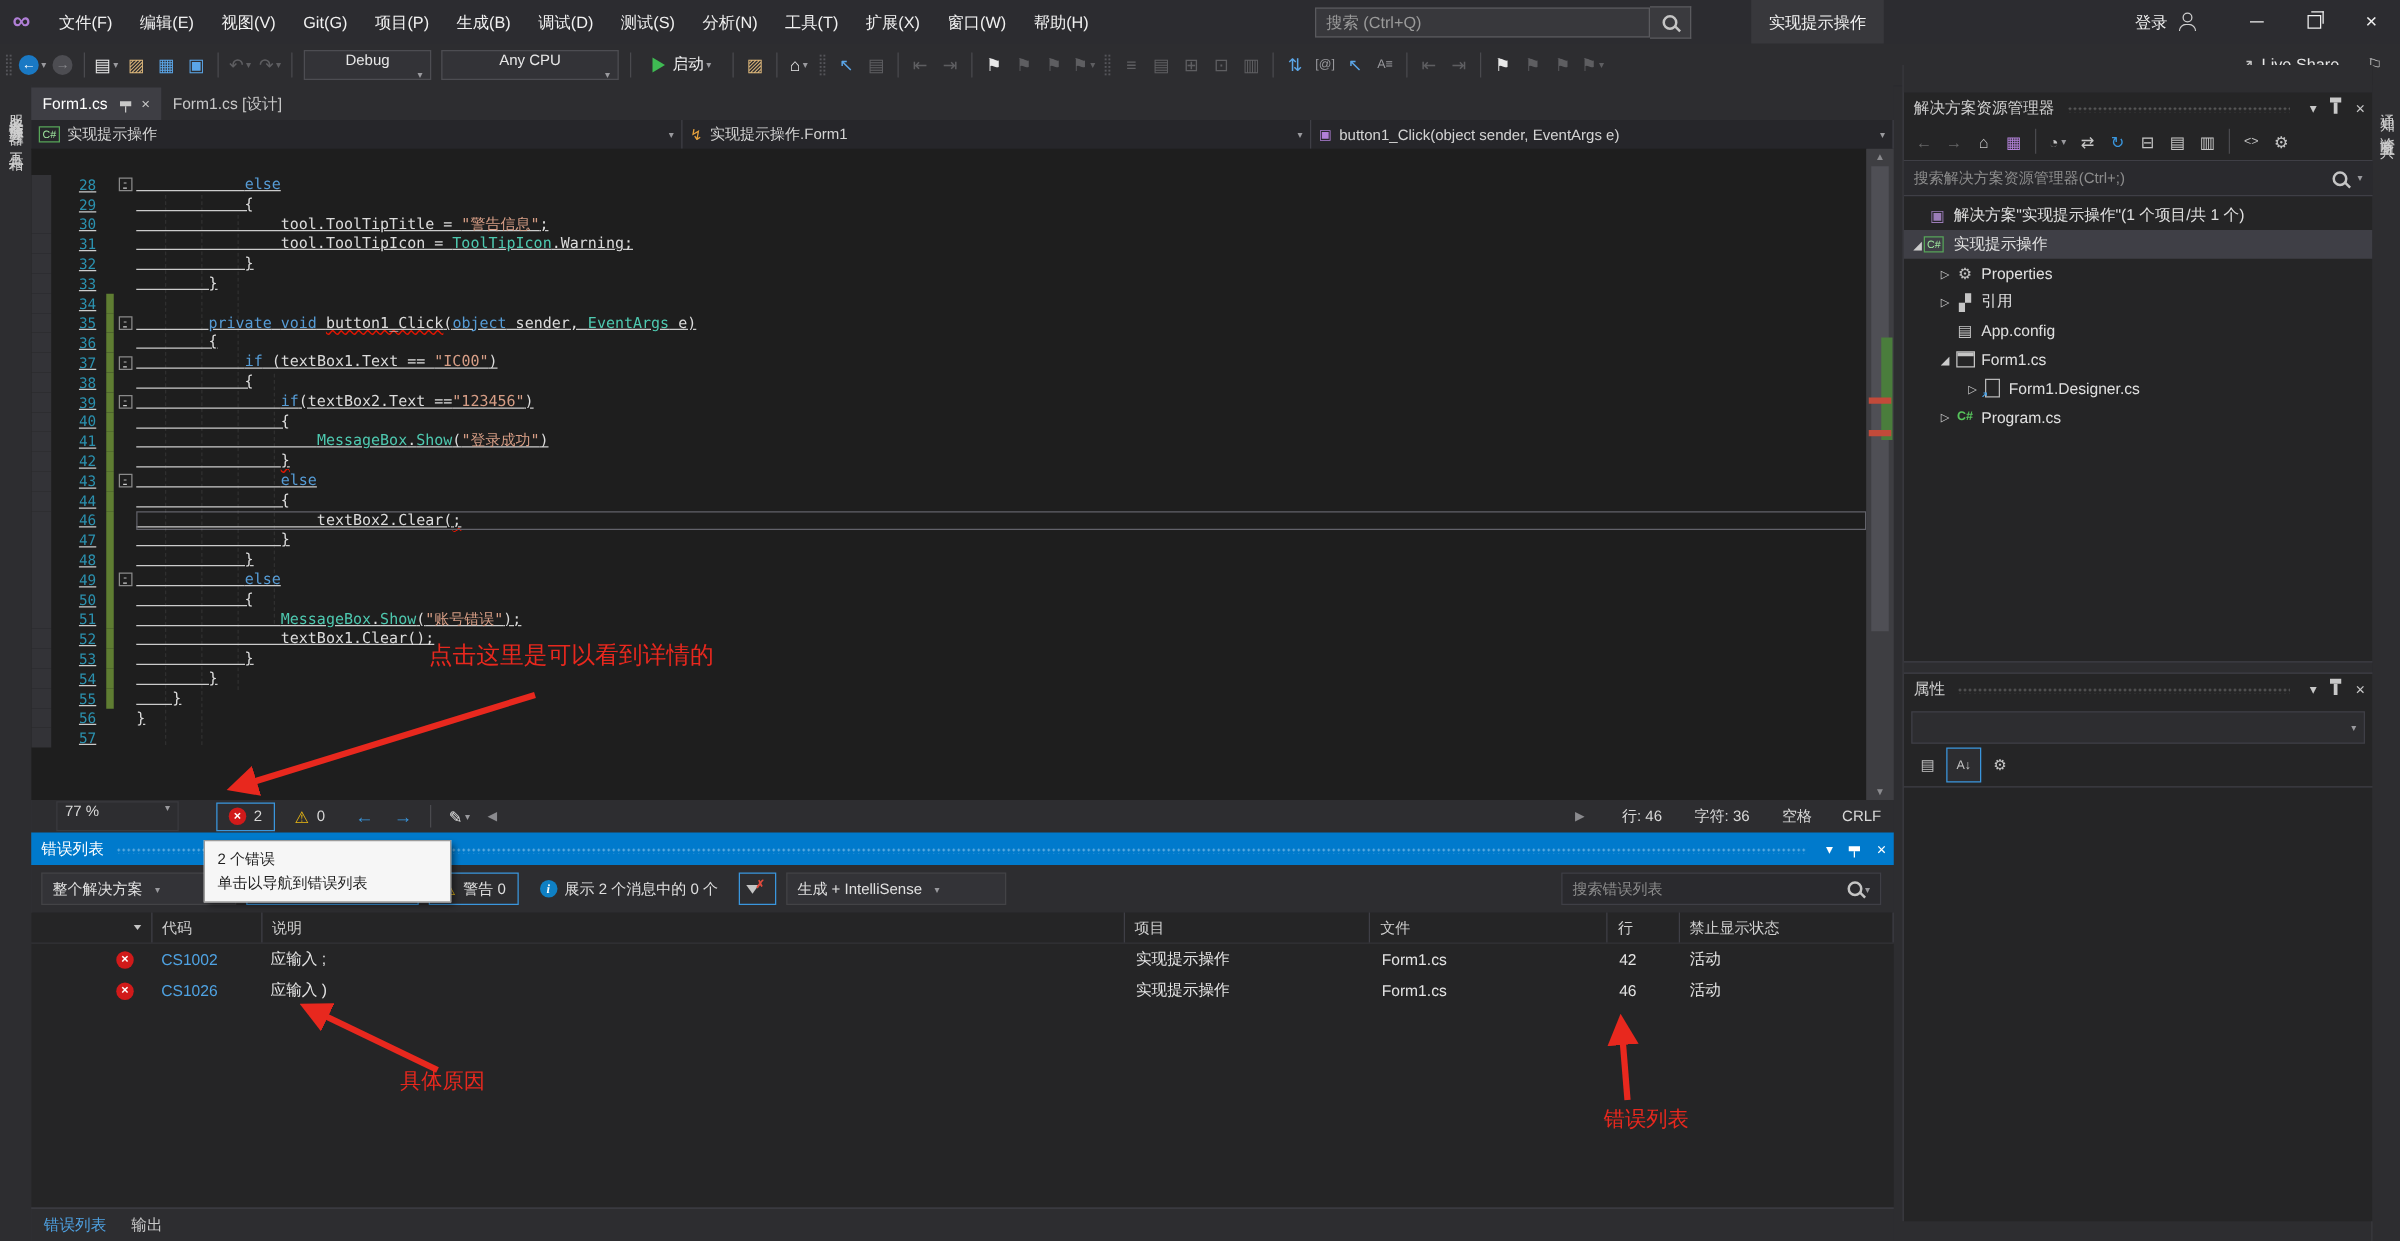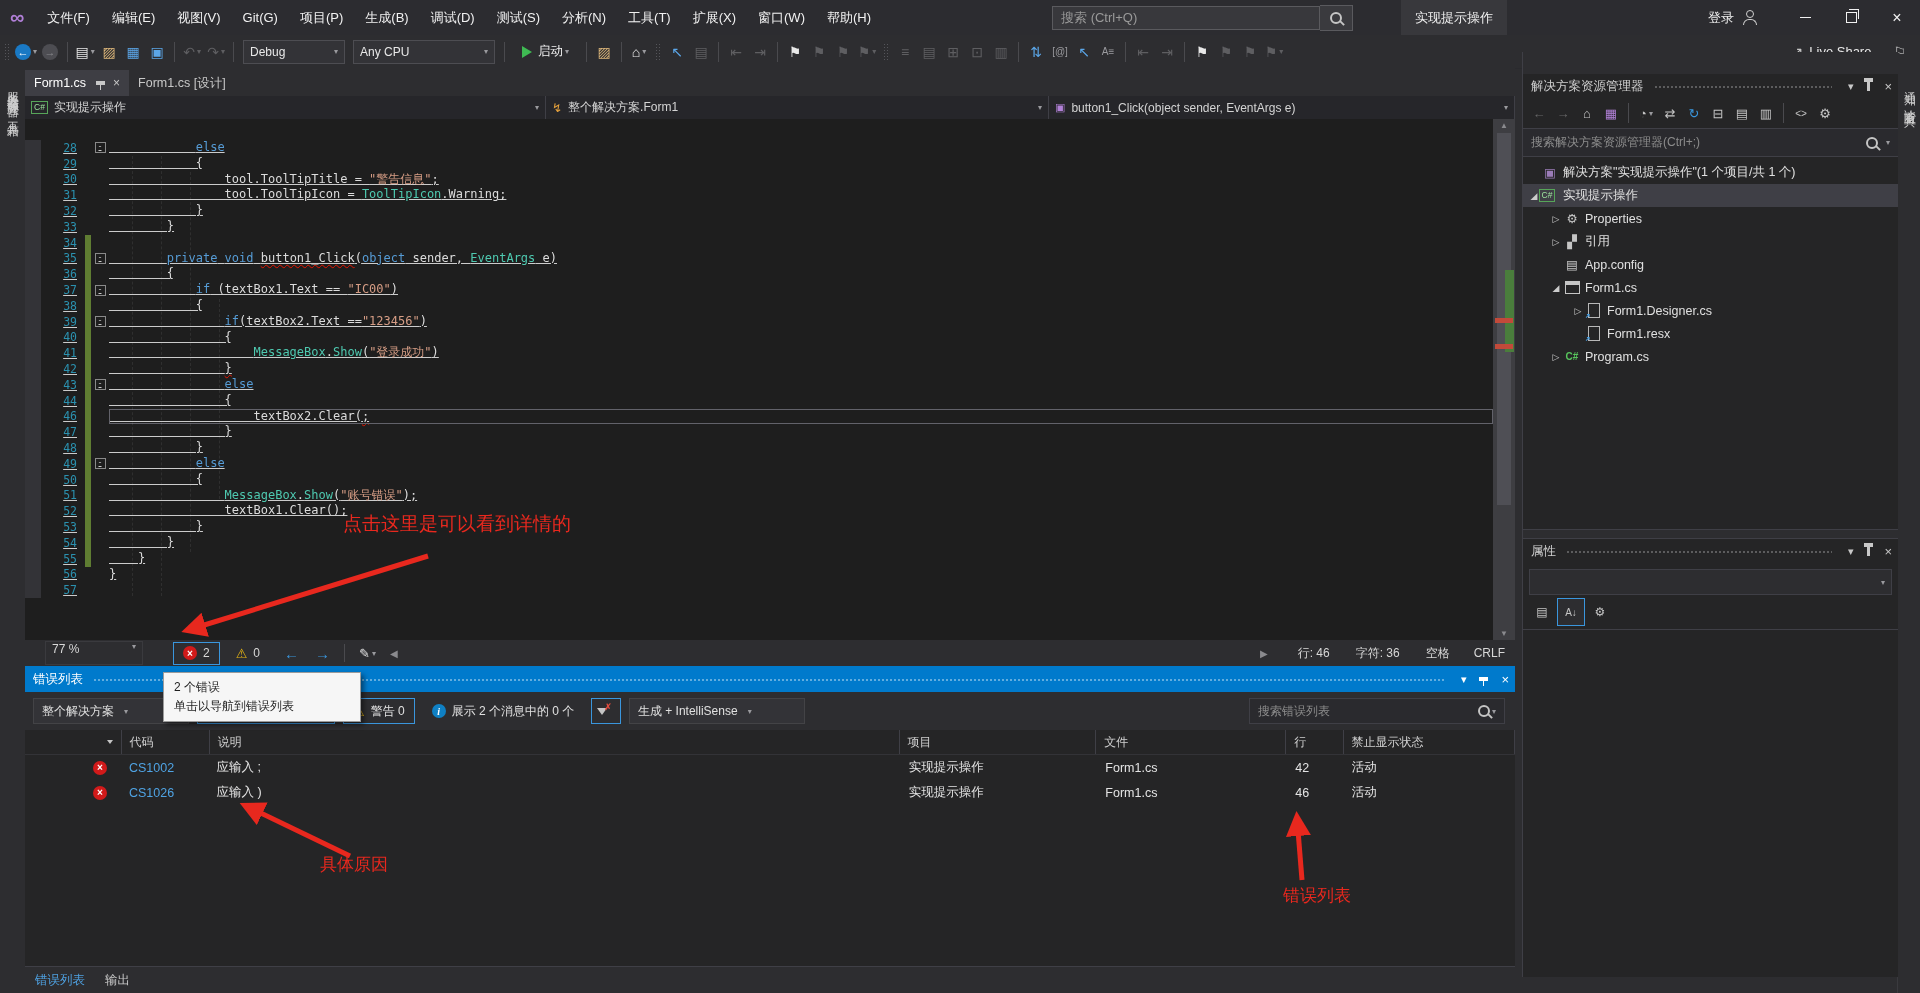--- a/index.html
+++ b/index.html
@@ -29,21 +29,21 @@
   .rest-glyph::before{content:"";position:absolute;left:2px;top:-4px;width:9px;height:9px;border:1px solid #f1f1f1;border-left:none;border-bottom:none;}
   
   #maintoolbar{left:0;top:35px;width:1920px;height:33px;background:#2d2d30;display:flex;align-items:center;border-bottom:1px solid #2a2a2e;}
   .tbgrip{width:6px;height:18px;margin:0 4px;background-image:radial-gradient(#55555a 1px,transparent 1px);background-size:3px 3px;}
   .tbsep{width:1px;height:20px;background:#4a4a4e;margin:0 5px;}
   .tbico{min-width:22px;height:24px;display:flex;align-items:center;justify-content:center;font-size:14px;margin:0 1px;cursor:default;}
   .tbico.dim{opacity:.45;}
   .tbico .circ{width:16px;height:16px;border-radius:50%;display:flex;align-items:center;justify-content:center;font-size:11px;color:#fff;}
   .dd{color:#9a9a9e;font-size:8px;margin-left:2px;}
   .tbcombo{height:22px;background:#333337;border:1px solid #4d4d52;display:flex;align-items:center;
-           padding:0 6px;color:#e8e8e8;font-size:12px;margin:0 4px;}
+           padding:0 6px;color:#e8e8e8;font-size:12px;margin:0 4px;flex-direction:column;}
   .tbcombo .dd{margin-left:auto;padding-left:8px;}
   #startbtn{display:flex;align-items:center;padding:0 8px;height:26px;margin:0 4px;color:#f1f1f1;font-size:12.5px;}
   .play{width:0;height:0;border-left:10px solid #3fba53;border-top:6px solid transparent;border-bottom:6px solid transparent;margin-right:6px;}
   #livesharewrap{margin-left:auto;display:flex;align-items:center;margin-right:14px;color:#e8e8e8;font-size:13px;}
   
   #leftstrip{left:0;top:68px;width:25px;height:925px;background:#2d2d30;border-right:1px solid #3a3a3e;}
   #rightstrip{left:1897px;top:68px;width:23px;height:925px;background:#2d2d30;border-left:1px solid #3a3a3e;}
   .vtab{writing-mode:vertical-rl;color:#cfcfcf;font-size:12px;letter-spacing:2px;margin:14px auto;display:block;text-align:left;}
   
   #tabstrip{left:25px;top:68px;width:1490px;height:28px;background:#2d2d30;display:flex;align-items:flex-end;}
@@ -363,21 +363,21 @@
     </div>
   </div>
 <div id="breadcrumb" class="abs">
     <div class="bcsec bc1">
       <span class="cs-badge">C#</span>
       <span>实现提示操作</span>
       <span class="dd">▾</span>
     </div>
     <div class="bcsec bc2">
       <span class="cls-ico">↯</span>
-      <span>整个解决方案.Form1</span>
+      <span>实现提示操作.Form1</span>
       <span class="dd">▾</span>
     </div>
     <div class="bcsec bc3">
       <span class="mth-ico">▣</span>
       <span>button1_Click(object sender, EventArgs e)</span>
       <span class="dd">▾</span>
     </div>
   </div>
 <div id="codearea" class="abs">
   <div id="codelines">
@@ -794,27 +794,20 @@
         </span>
         <span>Form1.cs</span>
       </div>
       <div class="trow" style="padding-left: 48px;">
         <span class="texp">▷</span>
         <span class="ticon">
           <span class="file-icon"></span>
         </span>
         <span>Form1.Designer.cs</span>
       </div>
-      <div class="trow" style="padding-left: 48px;">
-        <span class="texp"></span>
-        <span class="ticon">
-          <span class="file-icon"></span>
-        </span>
-        <span>Form1.resx</span>
-      </div>
       <div class="trow" style="padding-left: 26px;">
         <span class="texp">▷</span>
         <span class="ticon">
           <span class="cs-green">C#</span>
         </span>
         <span>Program.cs</span>
       </div>
     </div>
   <div id="sesplit"></div>
   <div class="rptitle">

